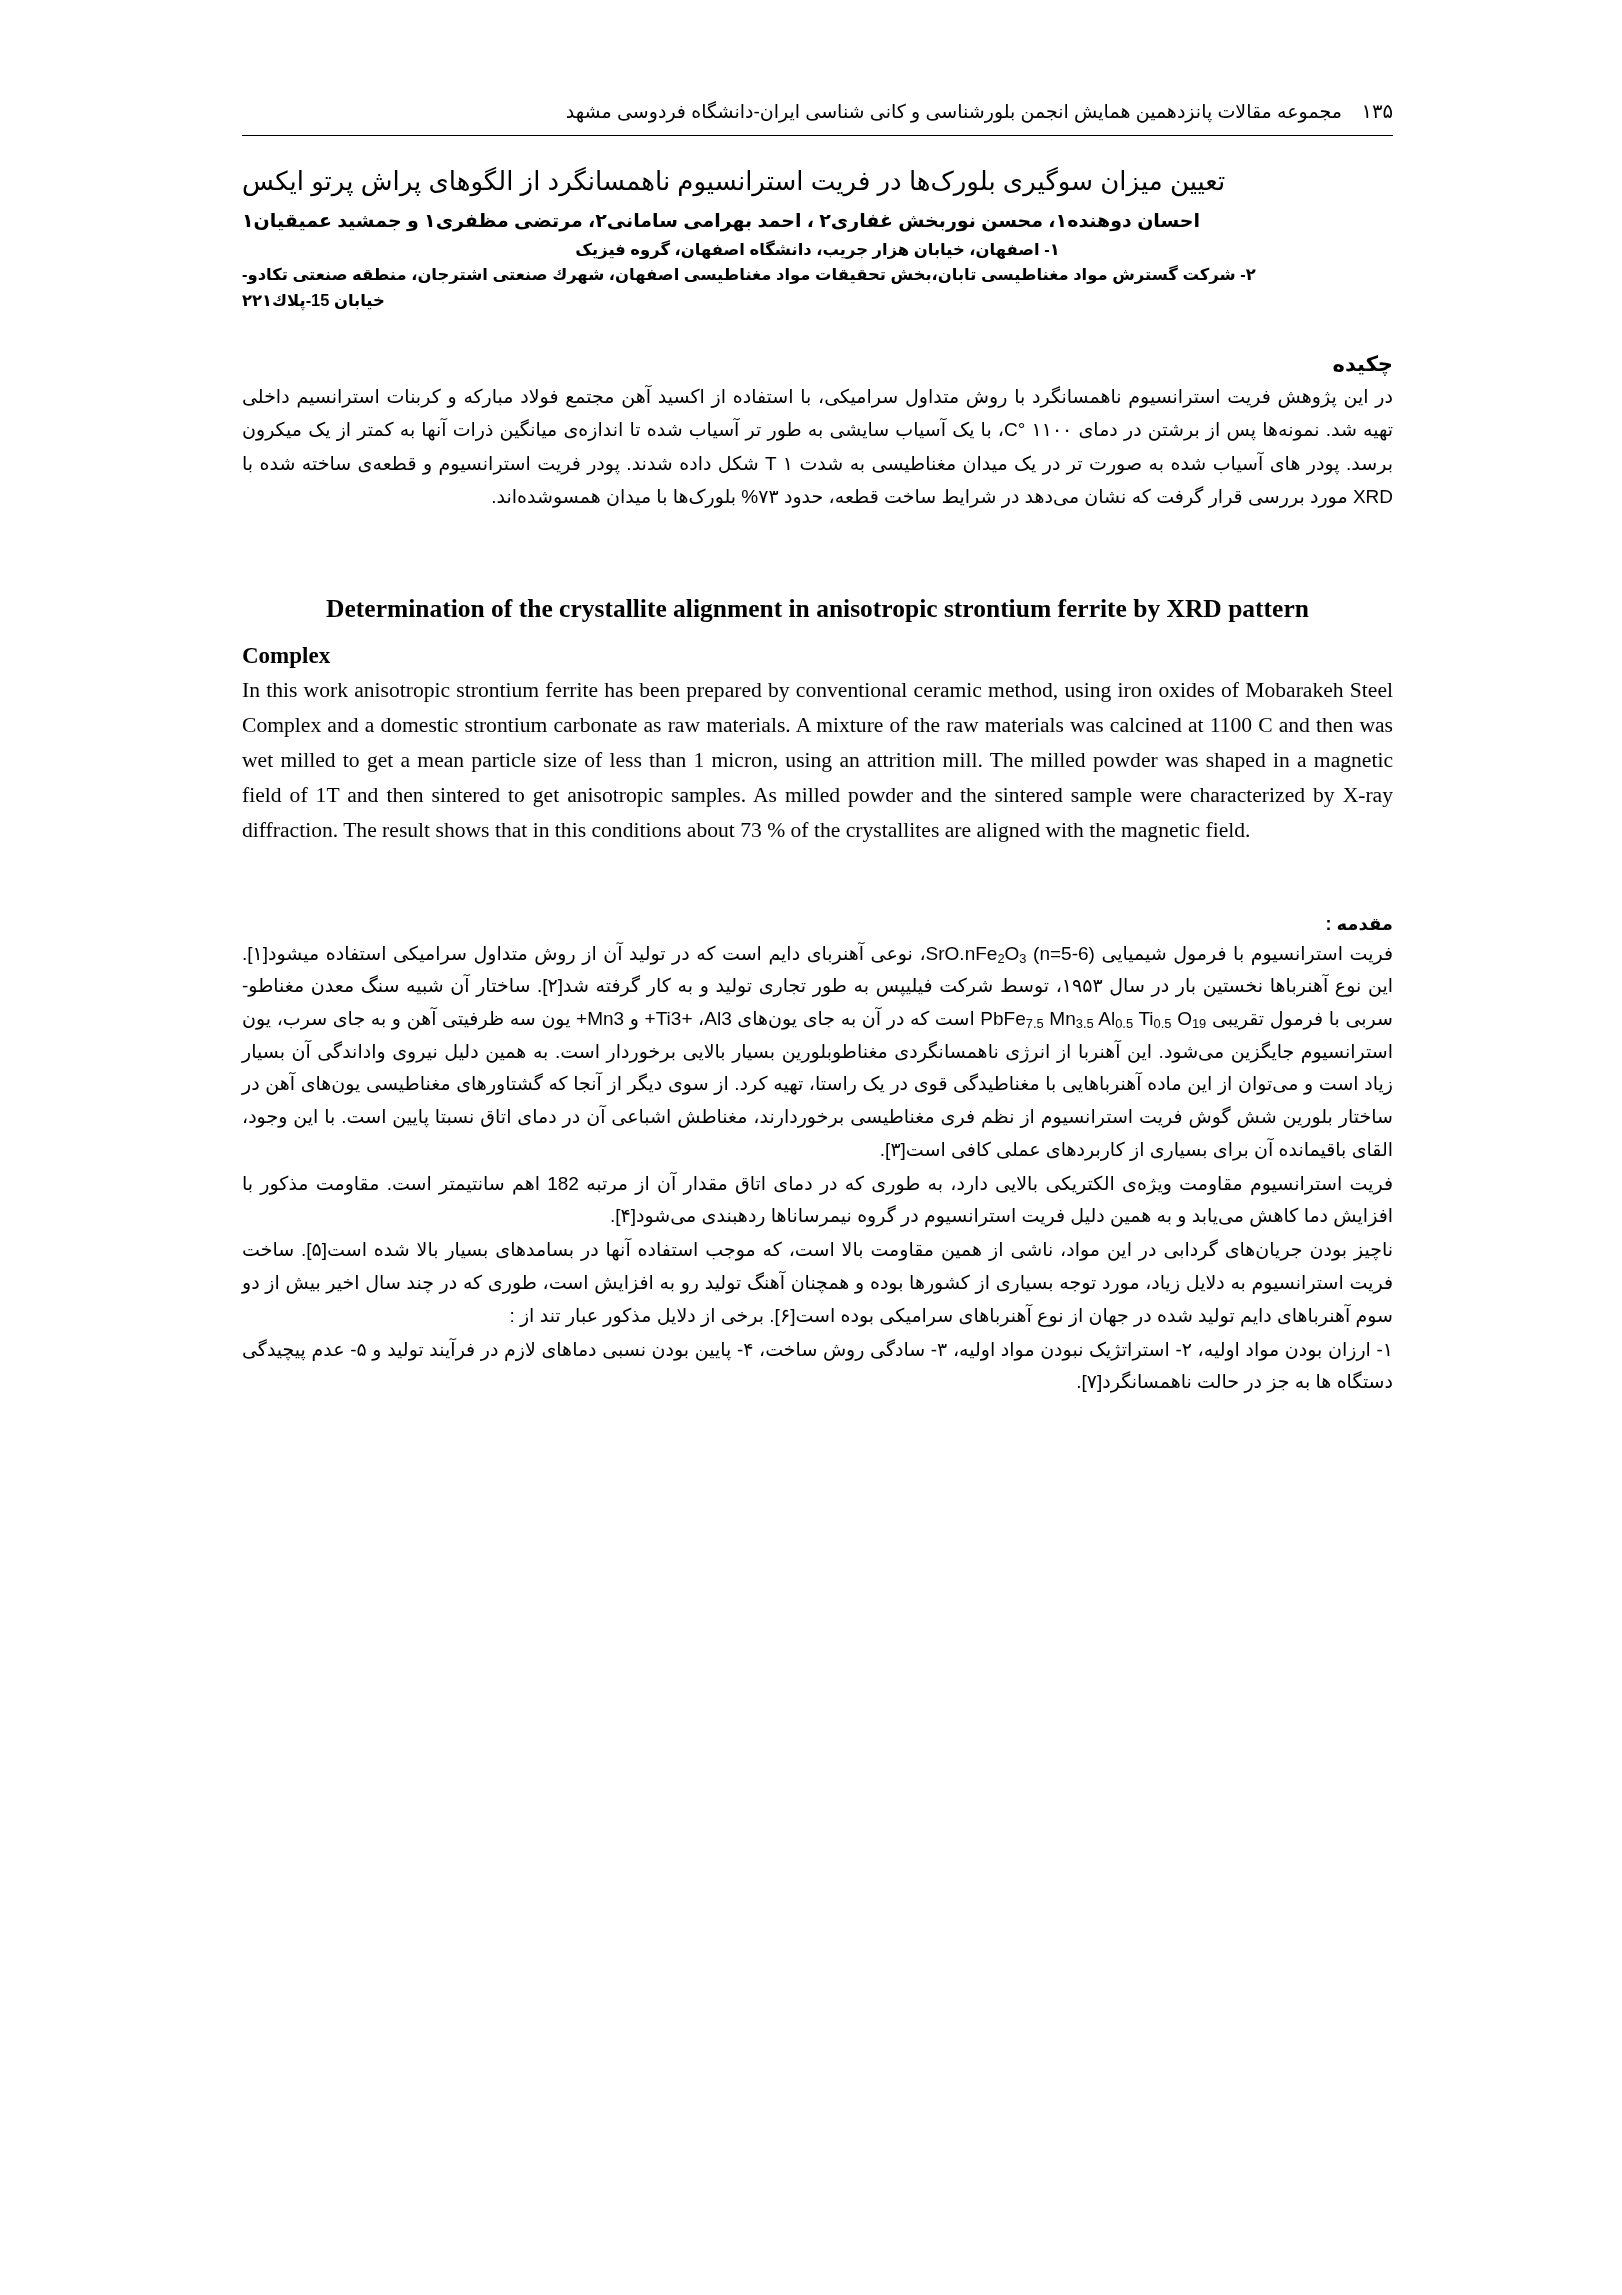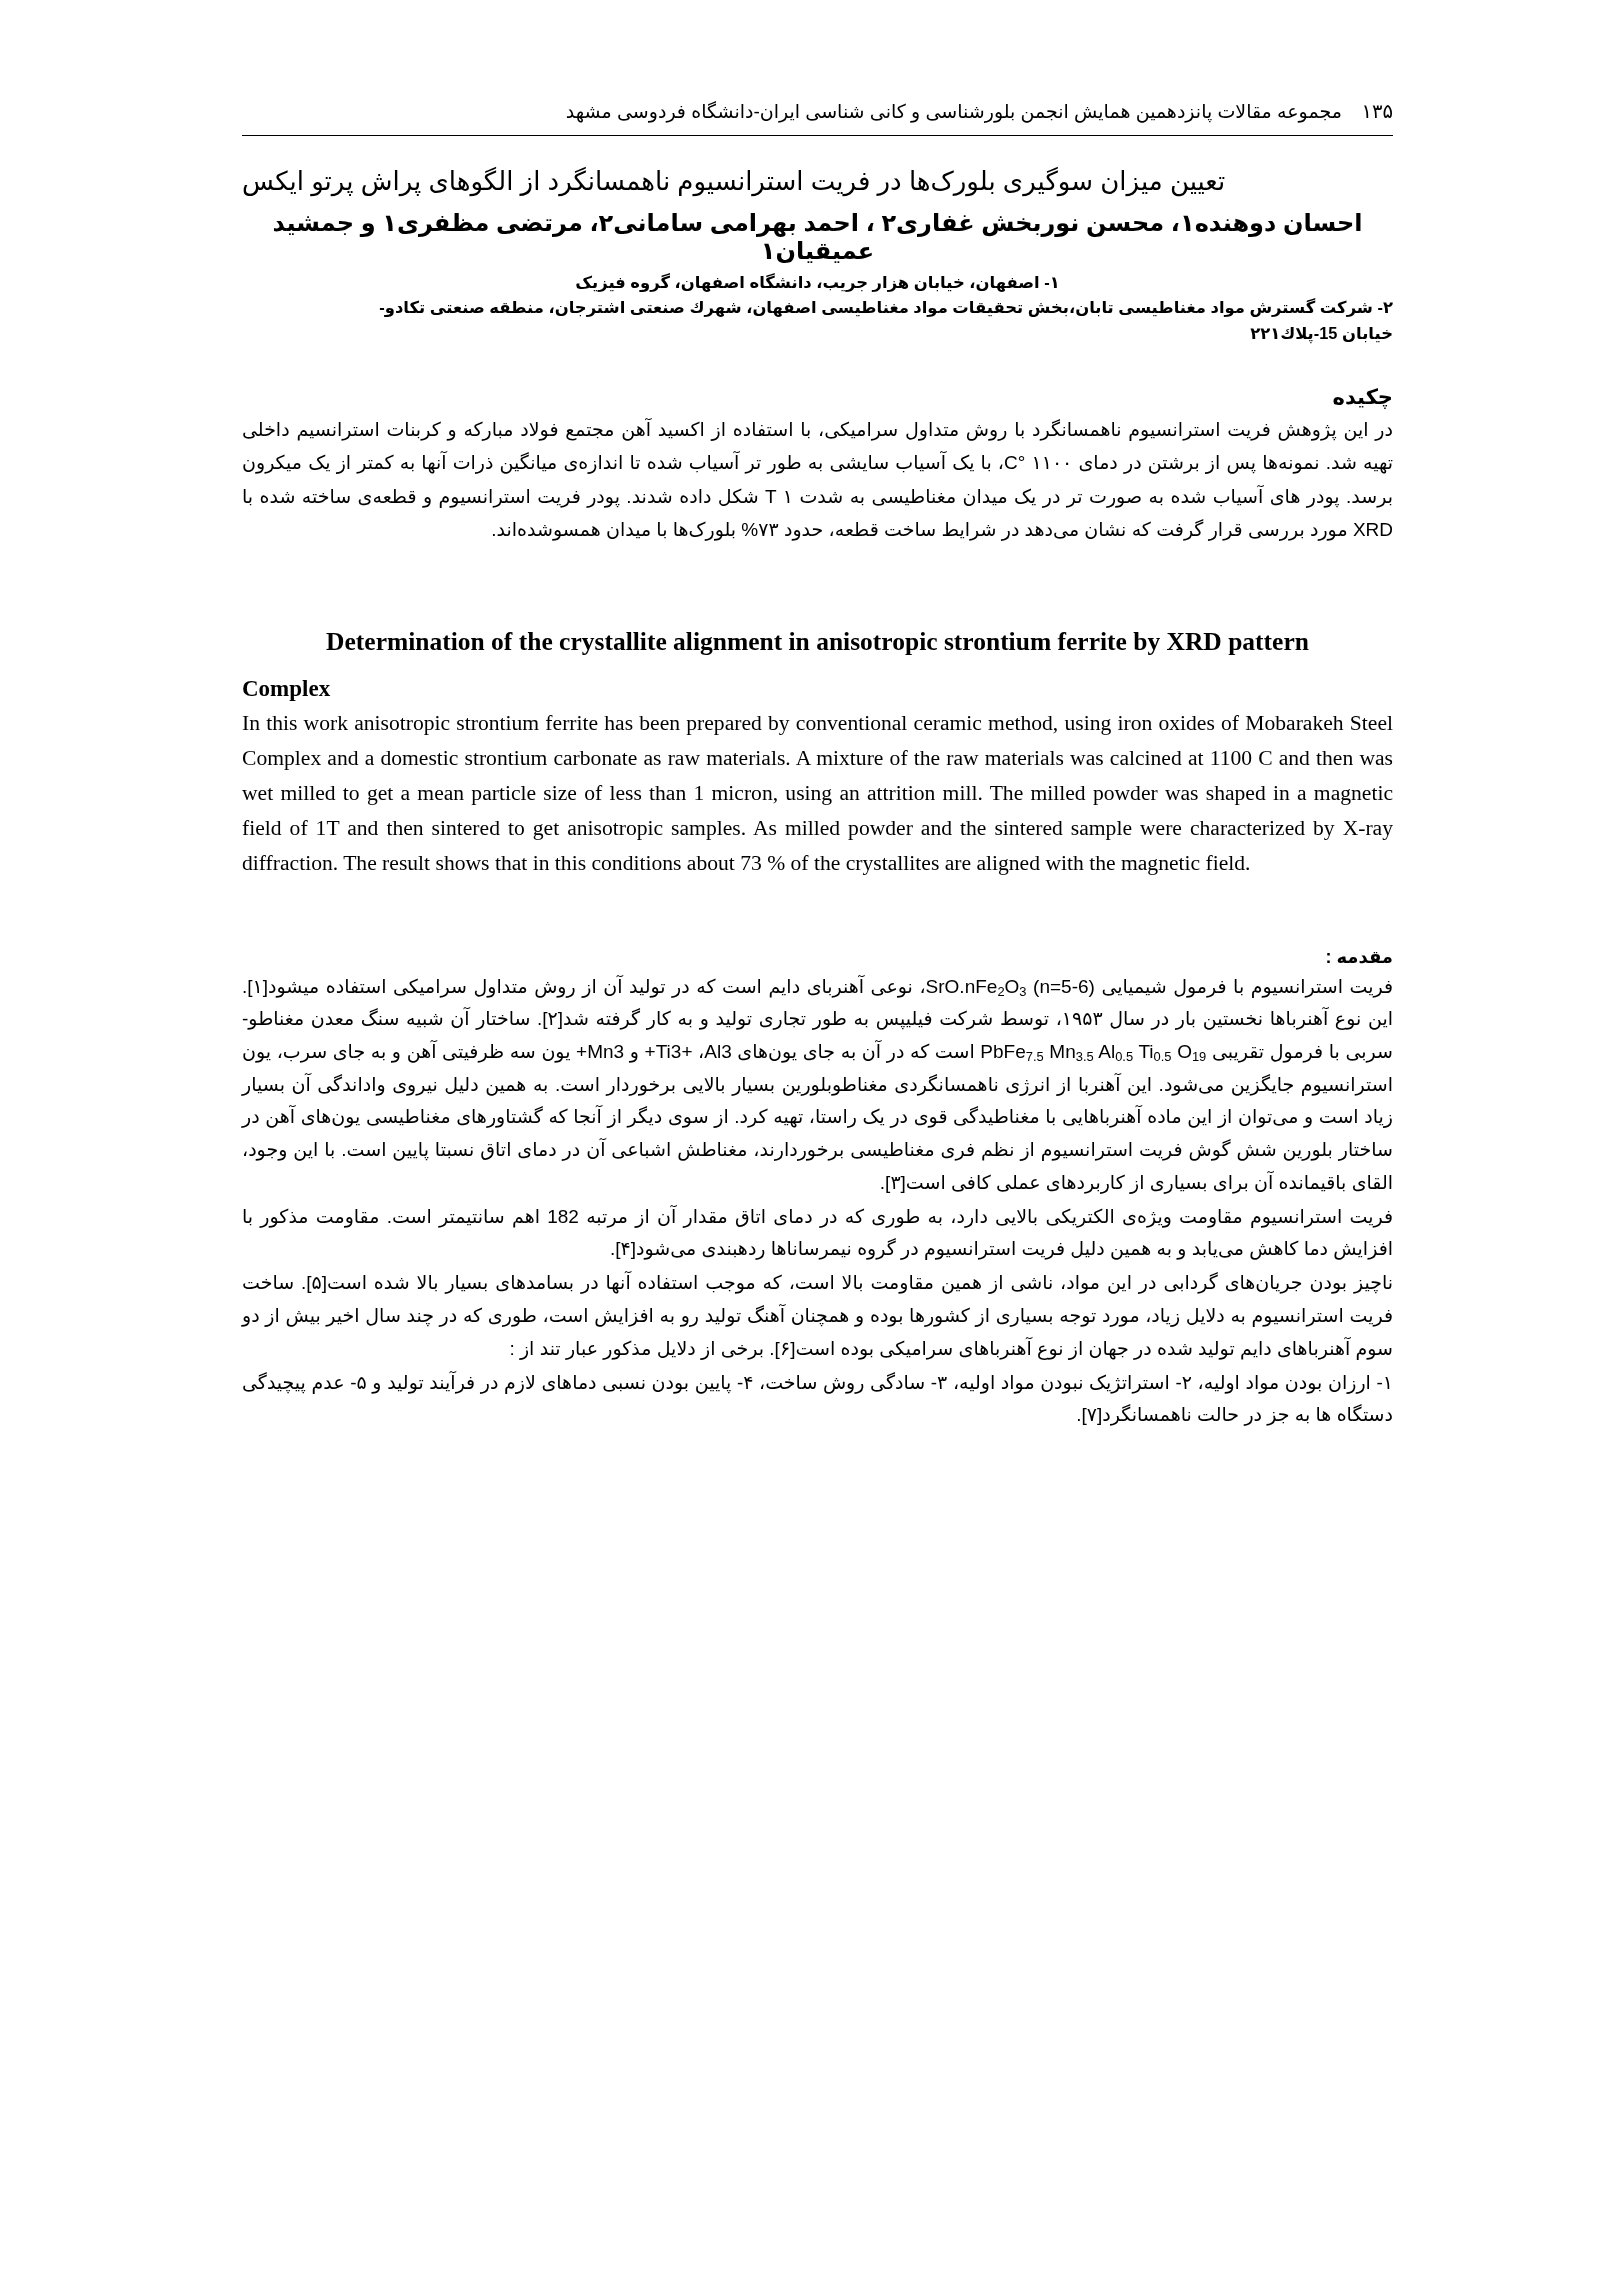--- a/index.html
+++ b/index.html
@@ -67,34 +67,34 @@
     font-weight: normal;
     font-size: 26px;
     line-height: 1.5;
     text-align: left;
     direction: rtl;
     margin-bottom: 7.9px;
   }
   .fa-authors {
     font-family: "Liberation Sans", "DejaVu Sans", sans-serif;
     font-weight: bold;
-    font-size: 24px;
-    text-align: center;
+    font-size: 19px;
+    text-align: left;
     direction: rtl;
     margin-bottom: 5.2px;
   }
   .fa-affil {
     font-family: "Liberation Sans", "DejaVu Sans", sans-serif;
     font-weight: bold;
     font-size: 16.4px;
     line-height: 1.55;
     text-align: center;
     direction: rtl;
   }
-  .fa-affil.two-line { text-align: right; }
+  .fa-affil.two-line { text-align: left; }
 
   
   .fa-section-heading {
     font-family: "Liberation Sans", "DejaVu Sans", sans-serif;
     font-weight: bold;
     font-size: 21px;
     text-align: right;
     direction: rtl;
     margin-top: 39px;
     margin-bottom: 3.9px;

